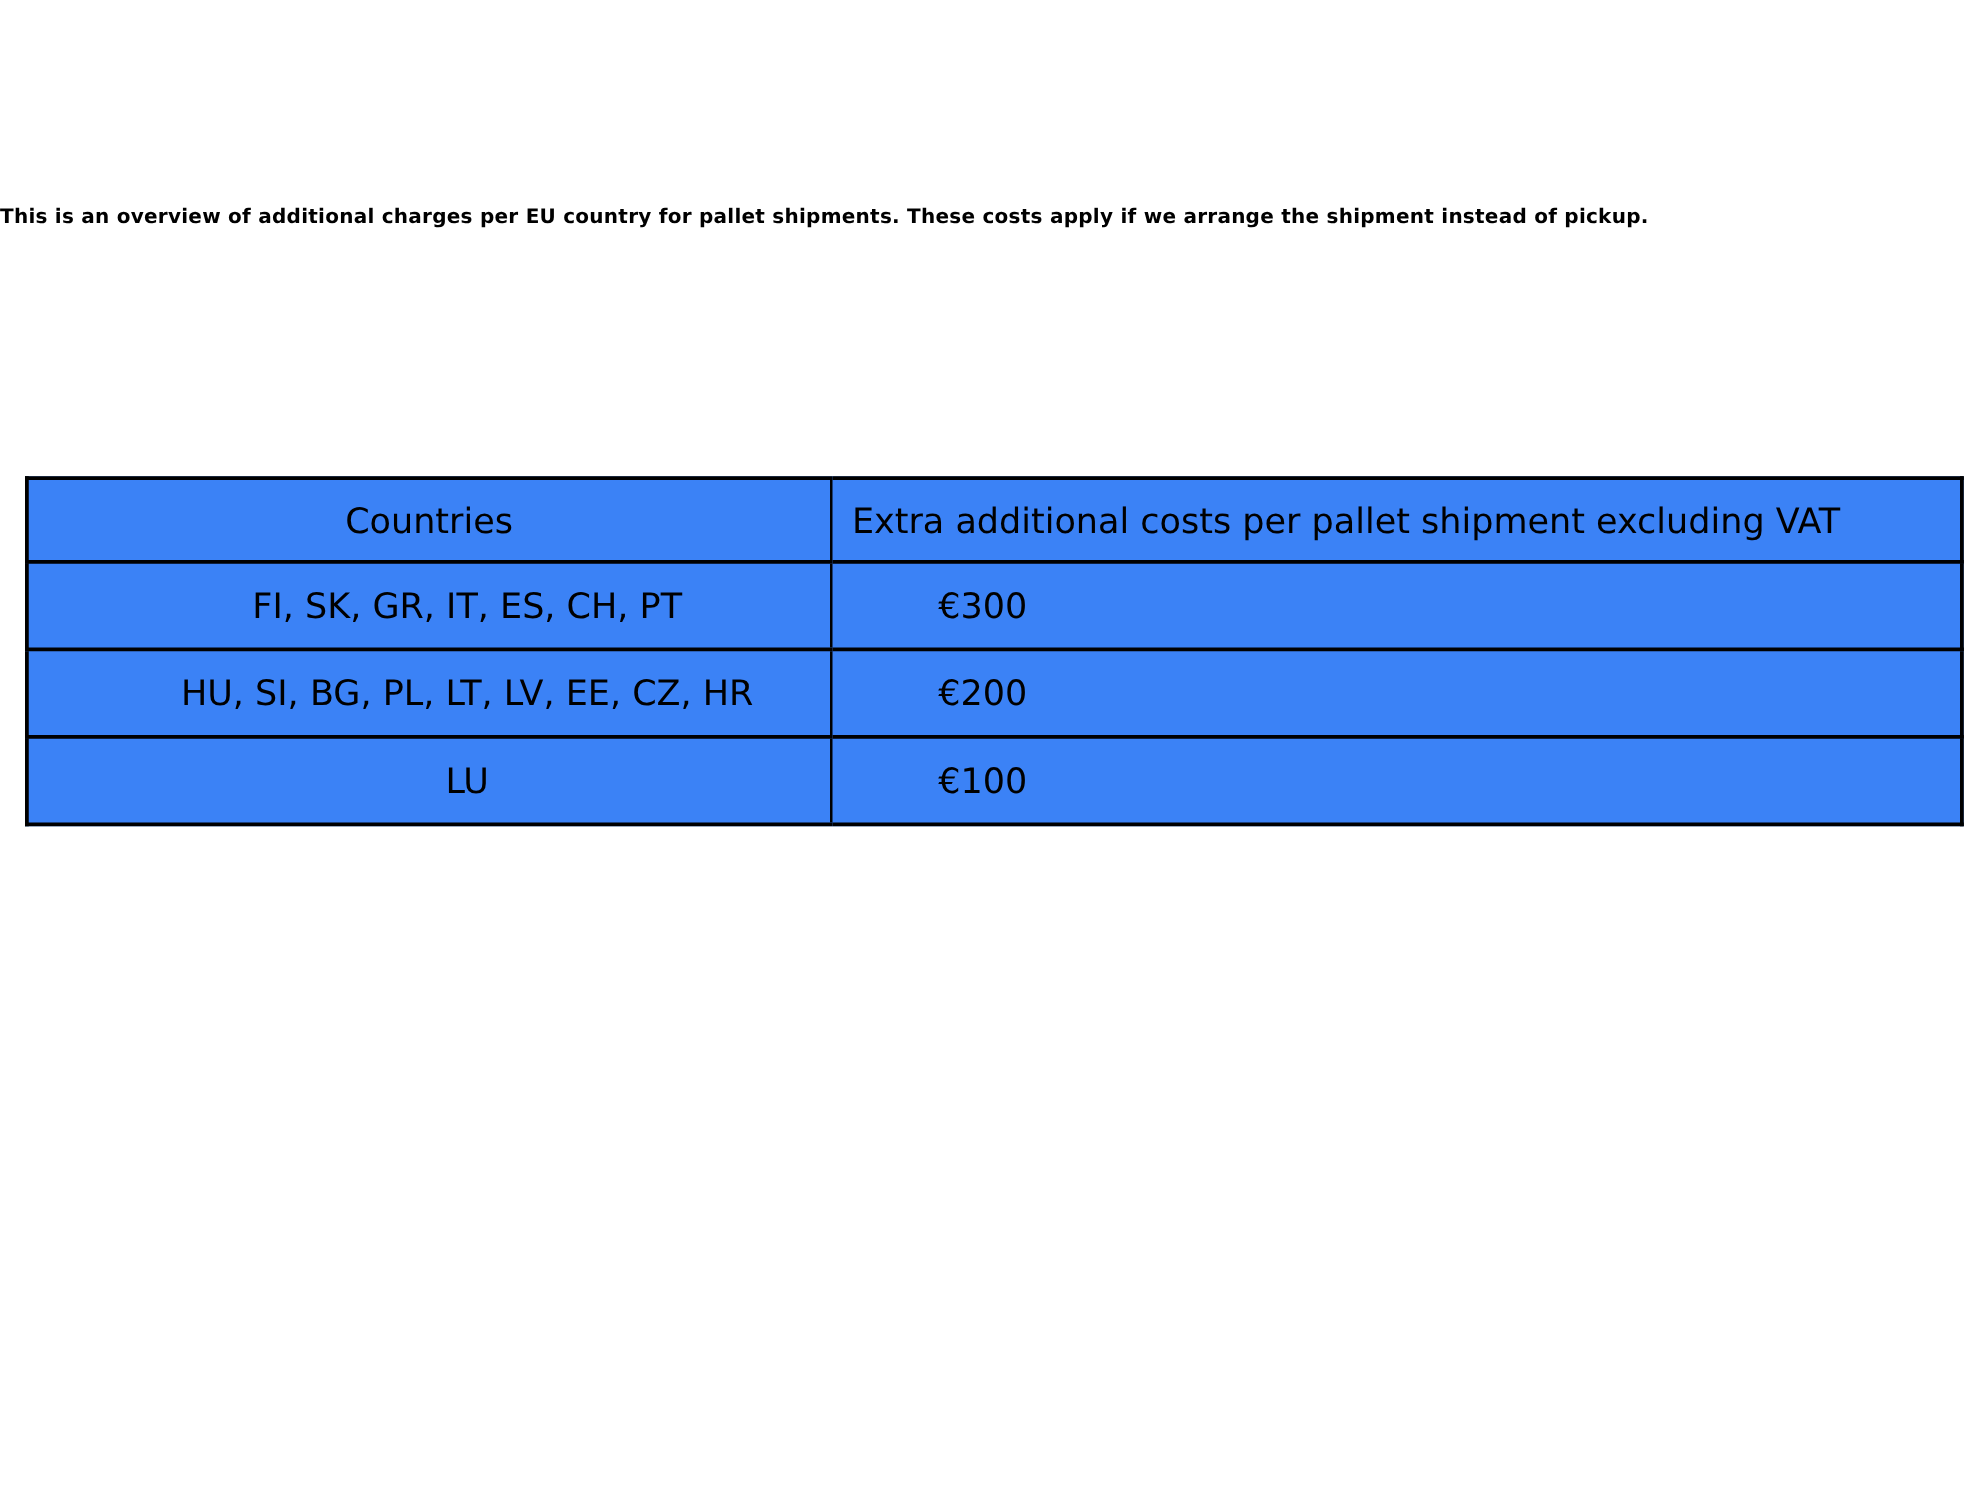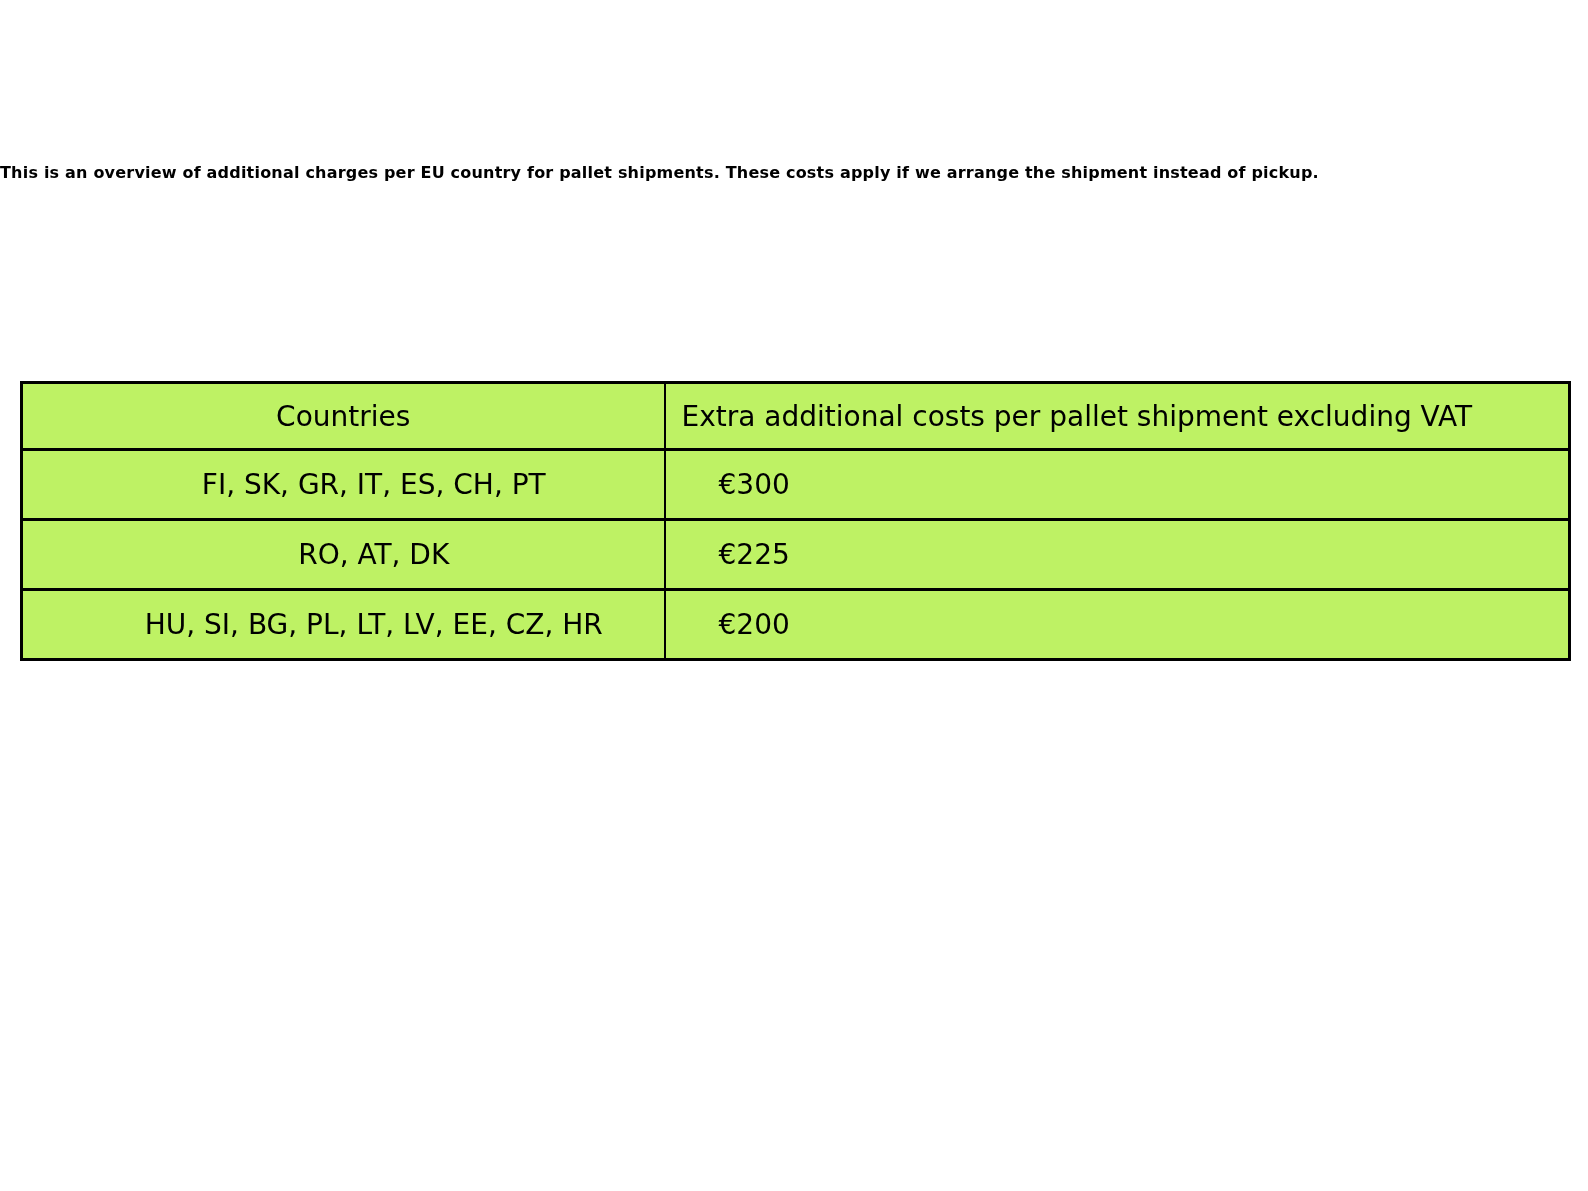--- a/index.html
+++ b/index.html
@@ -26,21 +26,21 @@
     }
     table.charges {
       position: absolute;
       left: 20px;
       top: 381px;
       width: 1548px;
       border-collapse: collapse;
       table-layout: fixed;
       font-size: 28px;
       color: #000000;
-      background: #bef264;
+      background: #3b82f6;
     }
     table.charges col.c1 { width: 643px; }
     table.charges col.c2 { width: 905px; }
     table.charges th,
     table.charges td {
       border: 3px solid #000000;
       font-weight: normal;
       vertical-align: middle;
       overflow: hidden;
       white-space: nowrap;
@@ -56,21 +56,21 @@
       text-align: left;
       padding-left: 16px;
     }
     table.charges td { height: 65px; }
     td.countries-cell {
       text-align: center;
       padding-left: 62px;
     }
     td.cost-cell {
       text-align: left;
-      padding-left: 53px;
+      padding-left: 85px;
     }
   </style>
 </head>
 <body>
 
 <div class="page-title">This is an overview of additional charges per EU country for pallet shipments. These costs apply if we arrange the shipment instead of pickup.</div>
 
 <table class="charges">
   <colgroup>
     <col class="c1">
@@ -81,21 +81,21 @@
       <th class="h-countries colA">Countries</th>
       <th class="h-cost colB">Extra additional costs per pallet shipment excluding VAT</th>
     </tr>
   </thead>
   <tbody>
     <tr>
       <td class="countries-cell colA">FI, SK, GR, IT, ES, CH, PT</td>
       <td class="cost-cell colB">€300</td>
     </tr>
     <tr>
-      <td class="countries-cell colA">RO, AT, DK</td>
-      <td class="cost-cell colB">€225</td>
+      <td class="countries-cell colA">HU, SI, BG, PL, LT, LV, EE, CZ, HR</td>
+      <td class="cost-cell colB">€200</td>
     </tr>
     <tr>
-      <td class="countries-cell colA">HU, SI, BG, PL, LT, LV, EE, CZ, HR</td>
-      <td class="cost-cell colB">€200</td>
+      <td class="countries-cell colA">LU</td>
+      <td class="cost-cell colB">€100</td>
     </tr>
   </tbody>
 </table>
 
 </body></html>

